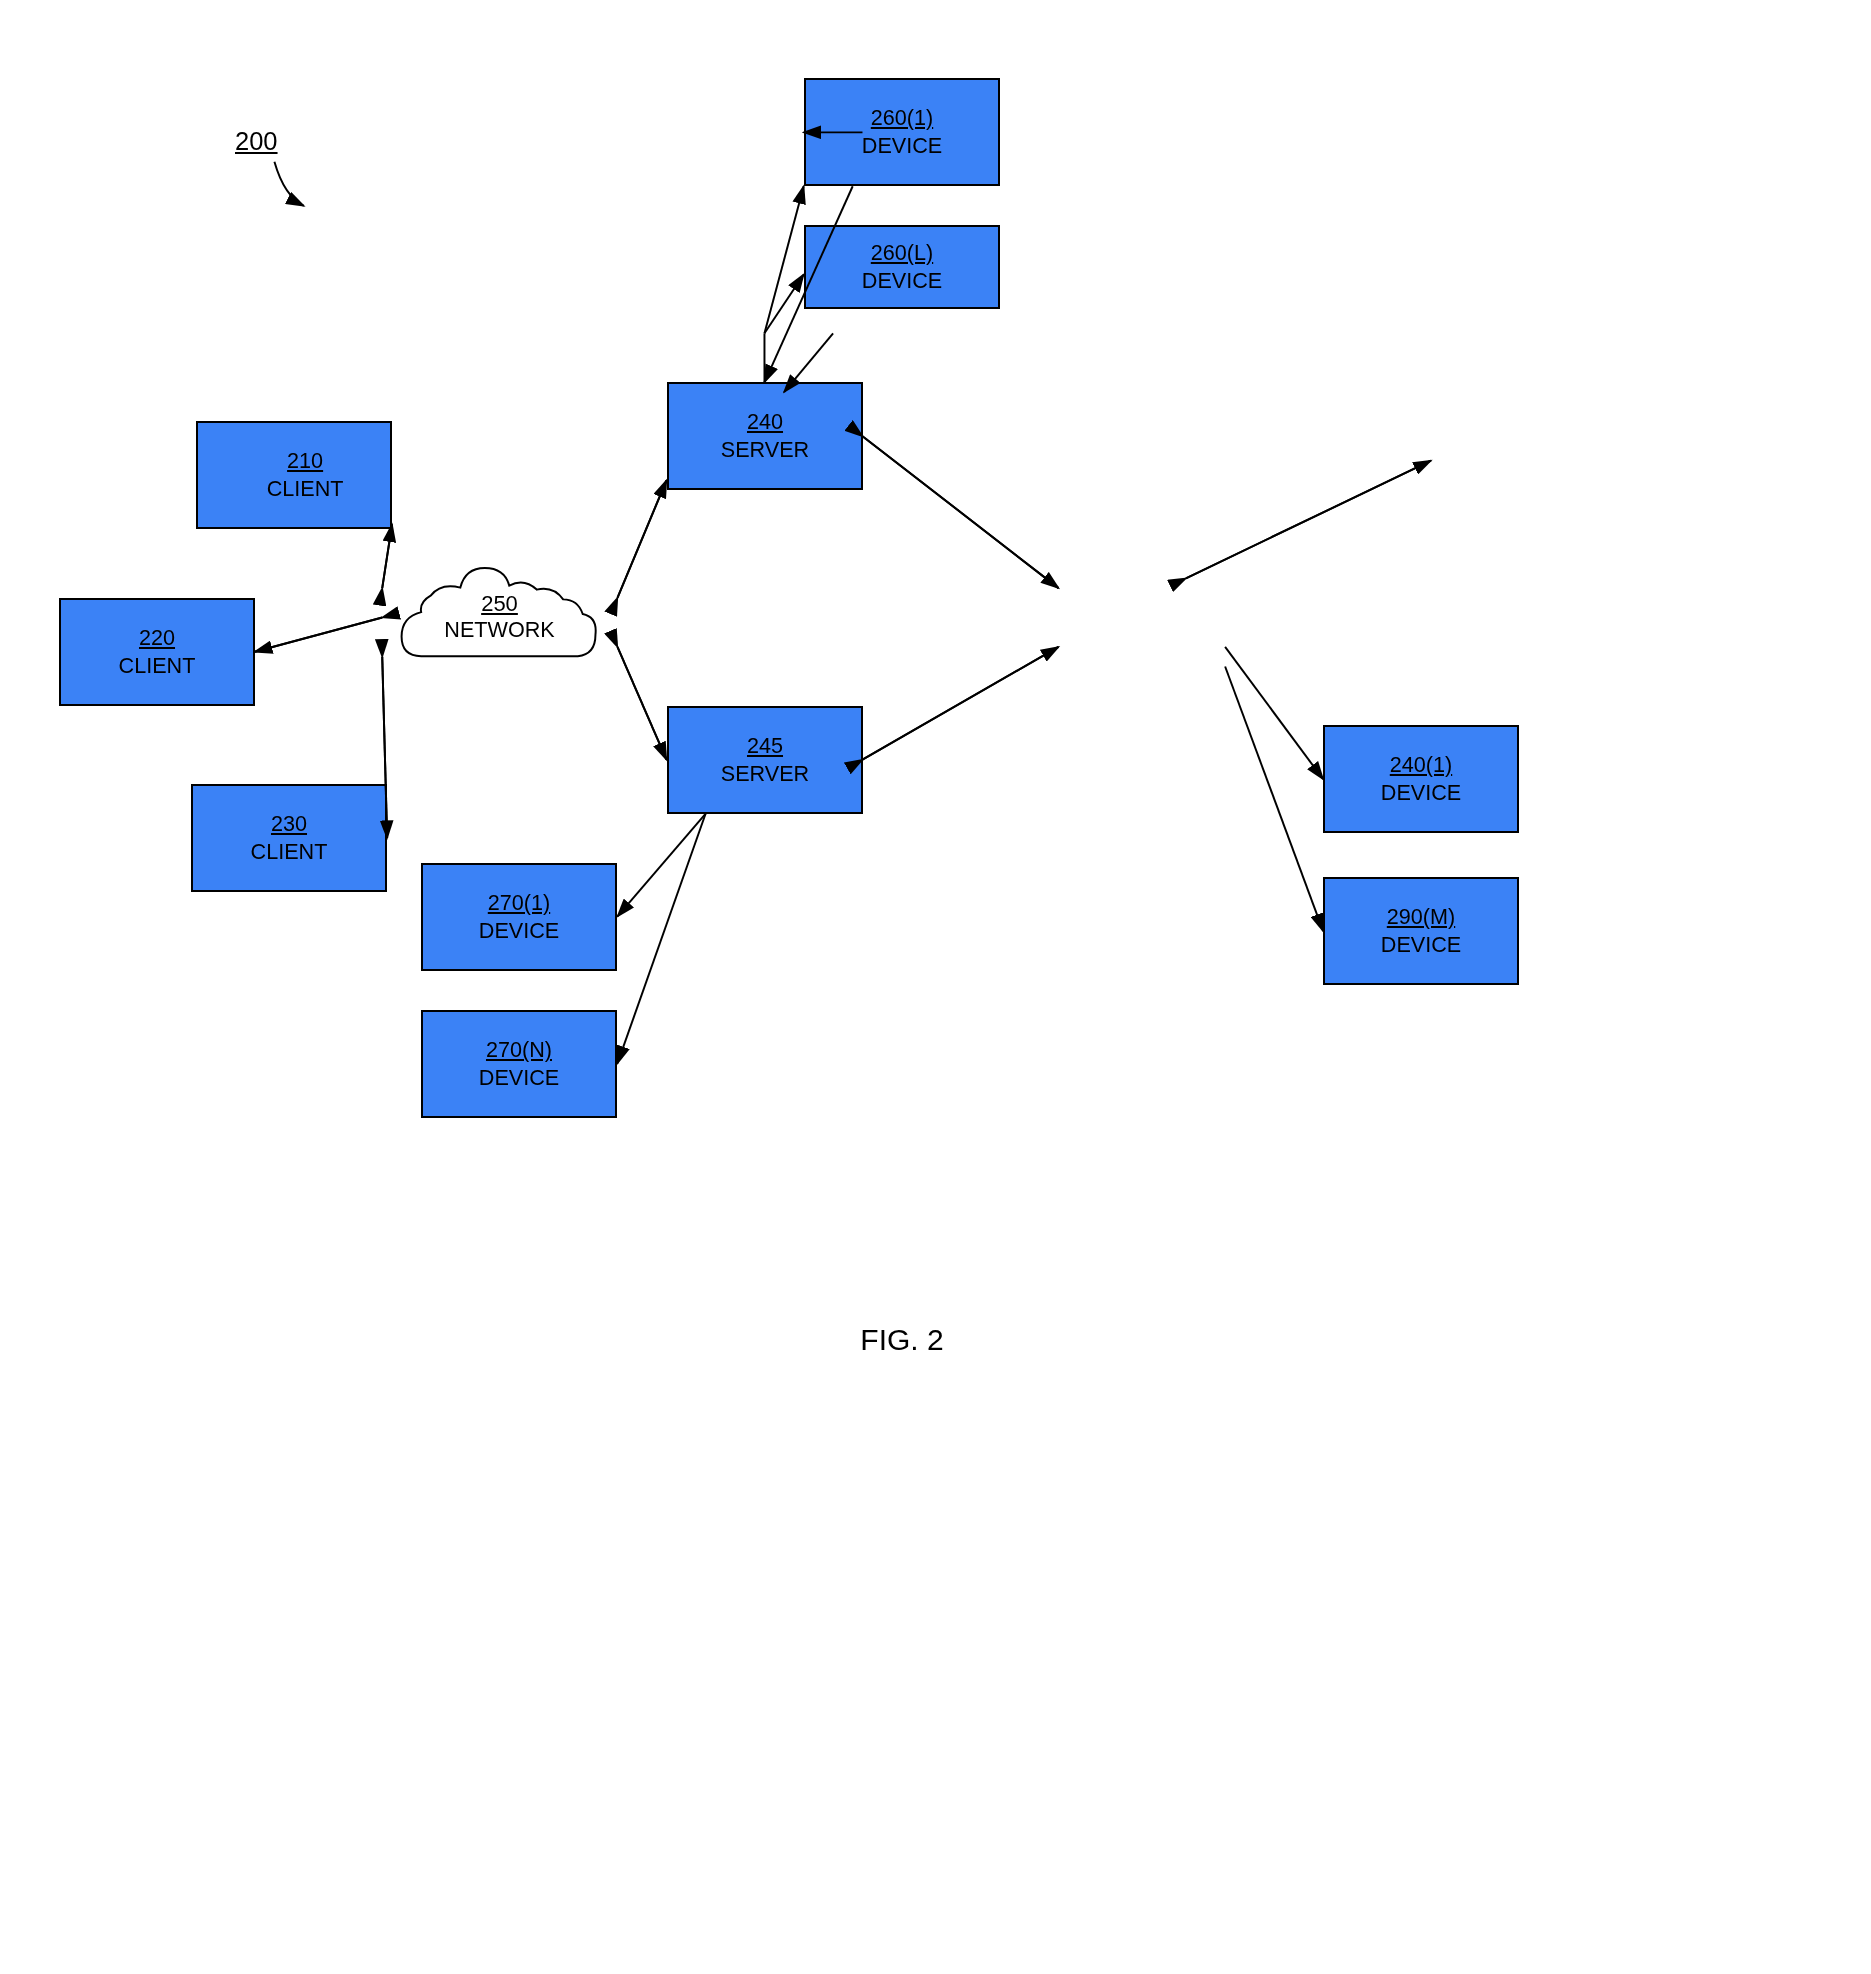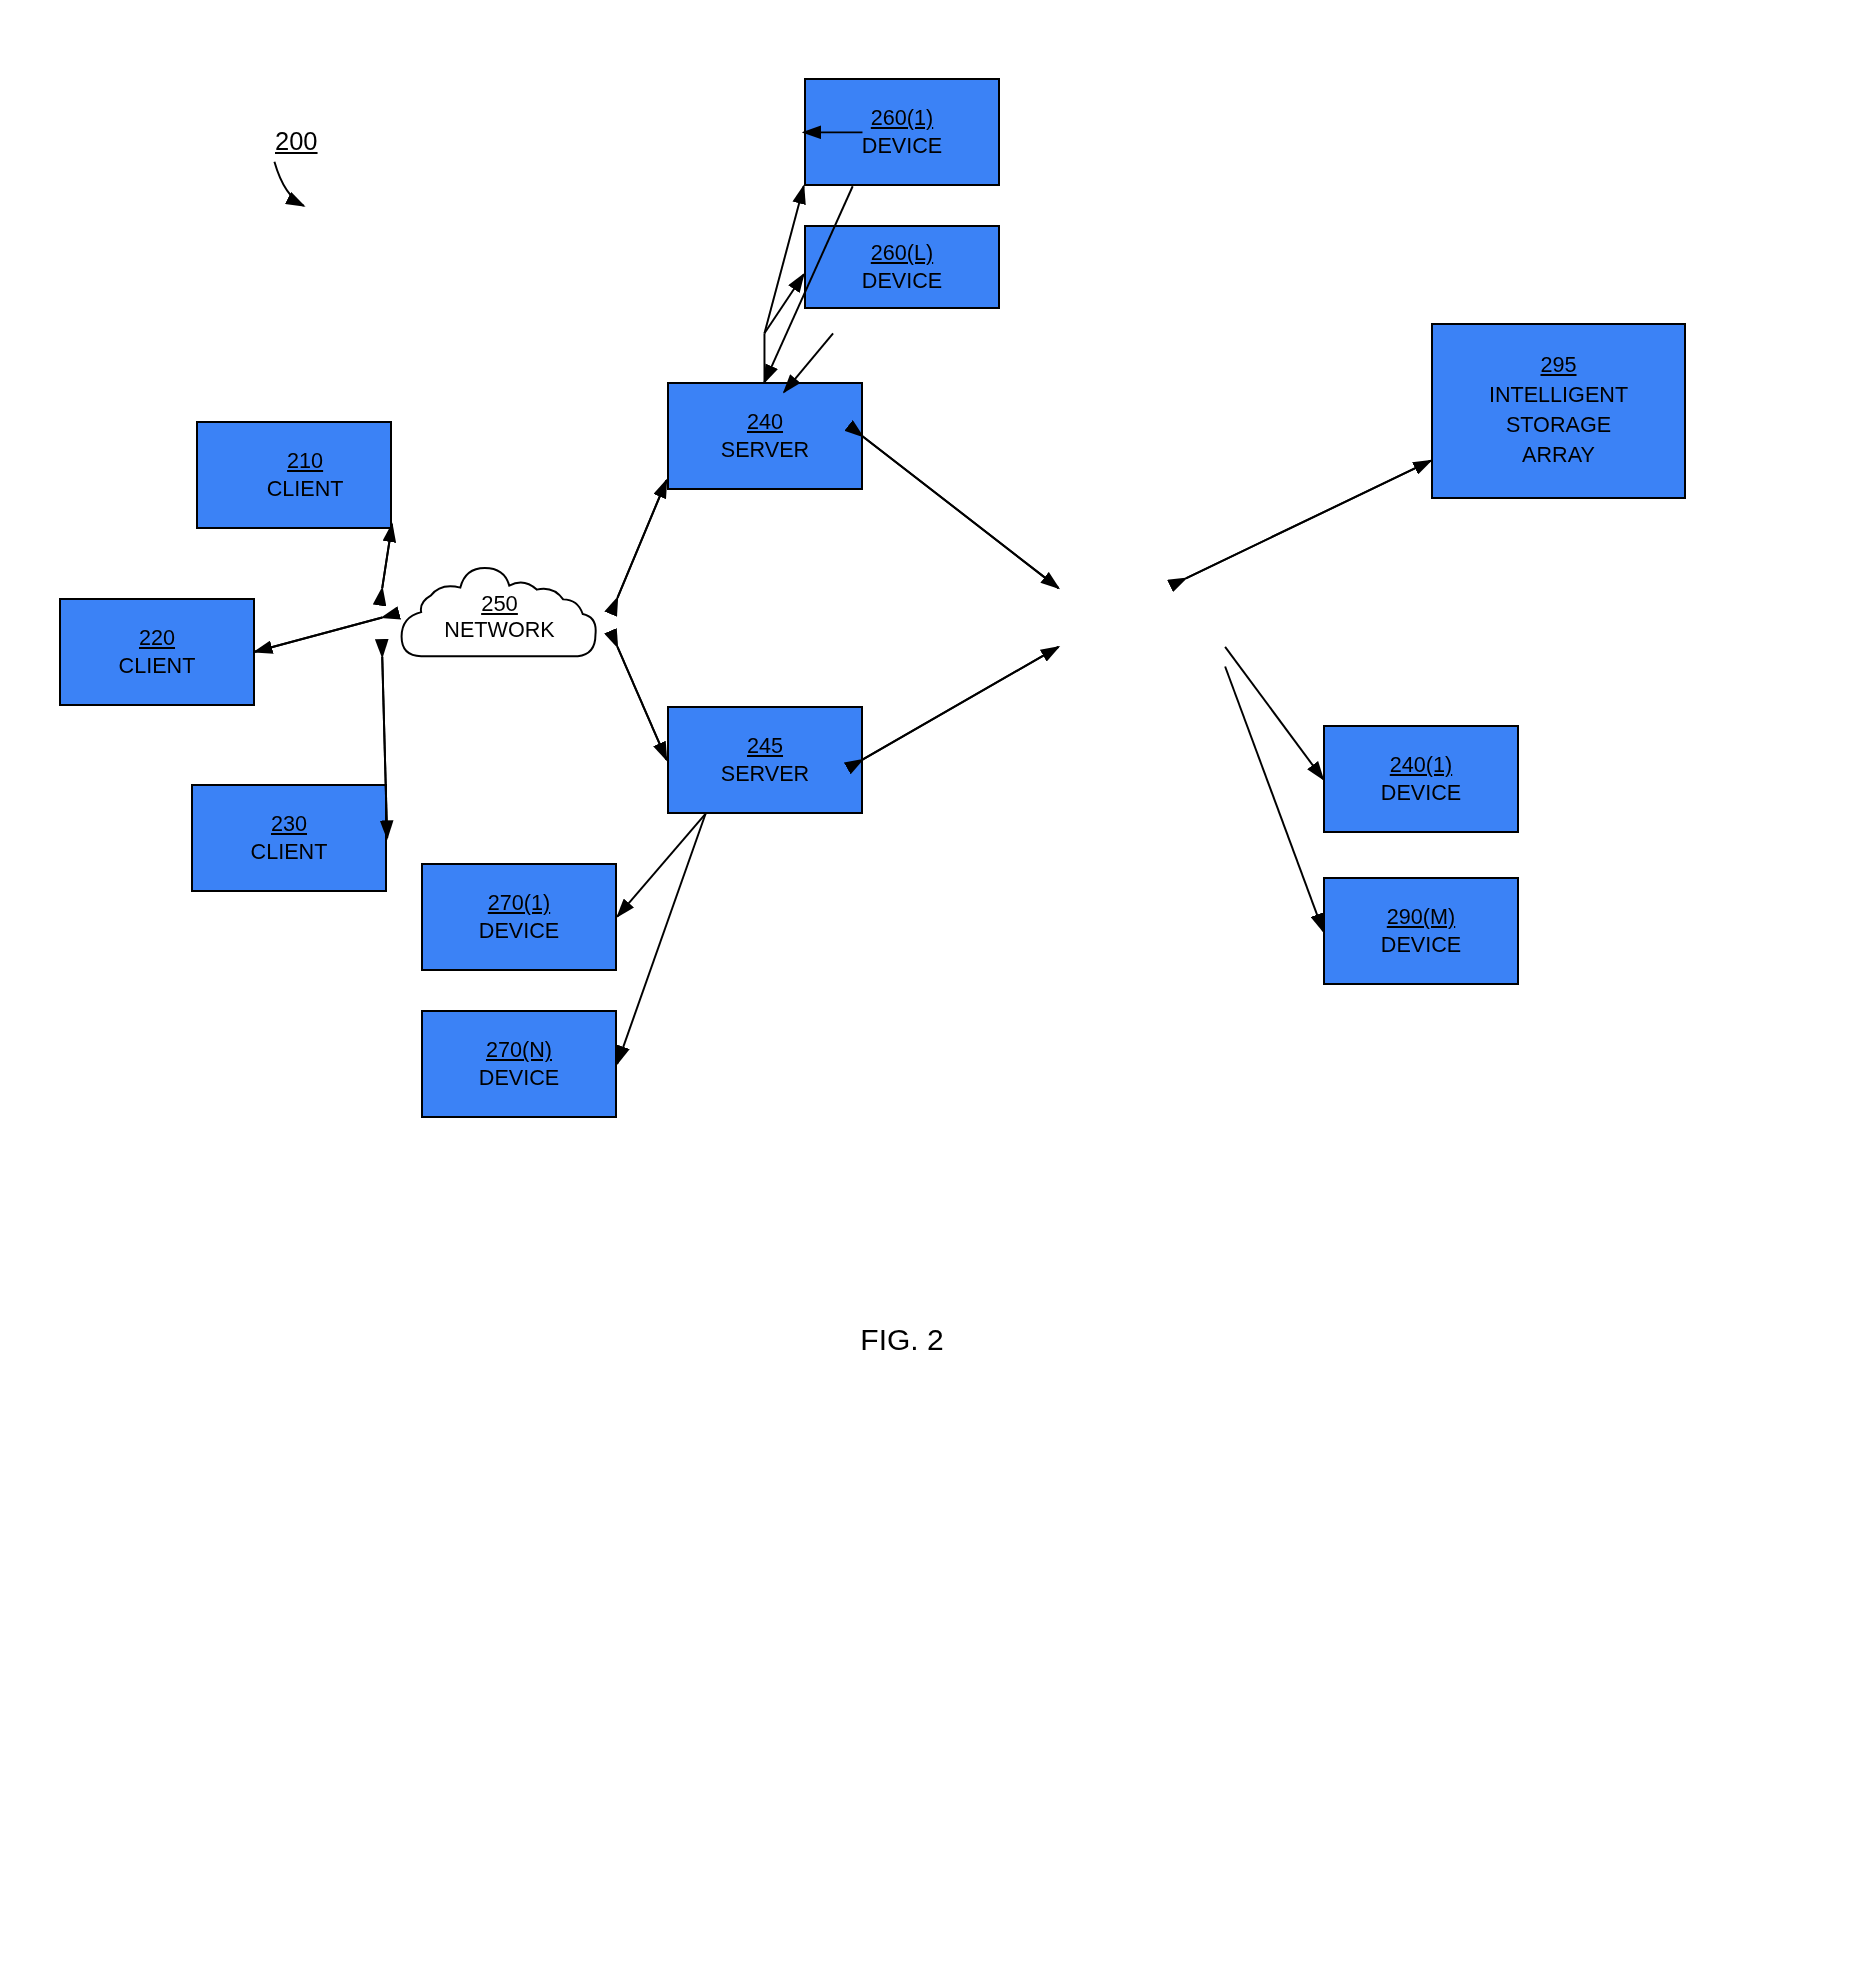--- a/index.html
+++ b/index.html
@@ -82,21 +82,20 @@
       position: absolute;
       font-size: 30px;
       font-weight: normal;
       text-align: center;
     }
 
     .diagram-label-200 {
       position: absolute;
       font-size: 25.5px;
       text-decoration: underline;
-      margin-left: 40px;
     }
 
     
     .arrows-svg {
       position: absolute;
       top: 0; left: 0;
       width: 1871px;
       height: 1974px;
       pointer-events: none;
     }
@@ -169,24 +168,20 @@
   <div class="node-box" style="left:1323px; top:725px; width:196px; height:108px;">
     <span class="node-id">240(1)</span>
     <span class="node-label">DEVICE</span>
   </div>
 
   <div class="node-box" style="left:1323px; top:877px; width:196px; height:108px;">
     <span class="node-id">290(M)</span>
     <span class="node-label">DEVICE</span>
   </div>
 
-  <div class="node-box" style="left:1431px; top:323px; width:255px; height:176px;">
-    <span class="node-id">295</span>
-    <span class="node-label" style="font-size:21.6px; line-height:1.4;">INTELLIGENT<br>STORAGE<br>ARRAY</span>
-  </div>
 
   <div class="fig-label" style="left:804px; top:1323px; width:196px;">
     <span>FIG. 2</span>
   </div>
 
   <svg class="arrows-svg" viewBox="0 0 1909 2014" width="1871" height="1974">
     <defs>
       <marker id="arrowhead" markerWidth="10" markerHeight="7" refX="9" refY="3.5" orient="auto">
         <polygon points="0 0, 10 3.5, 0 7" fill="#000"></polygon>
       </marker>

